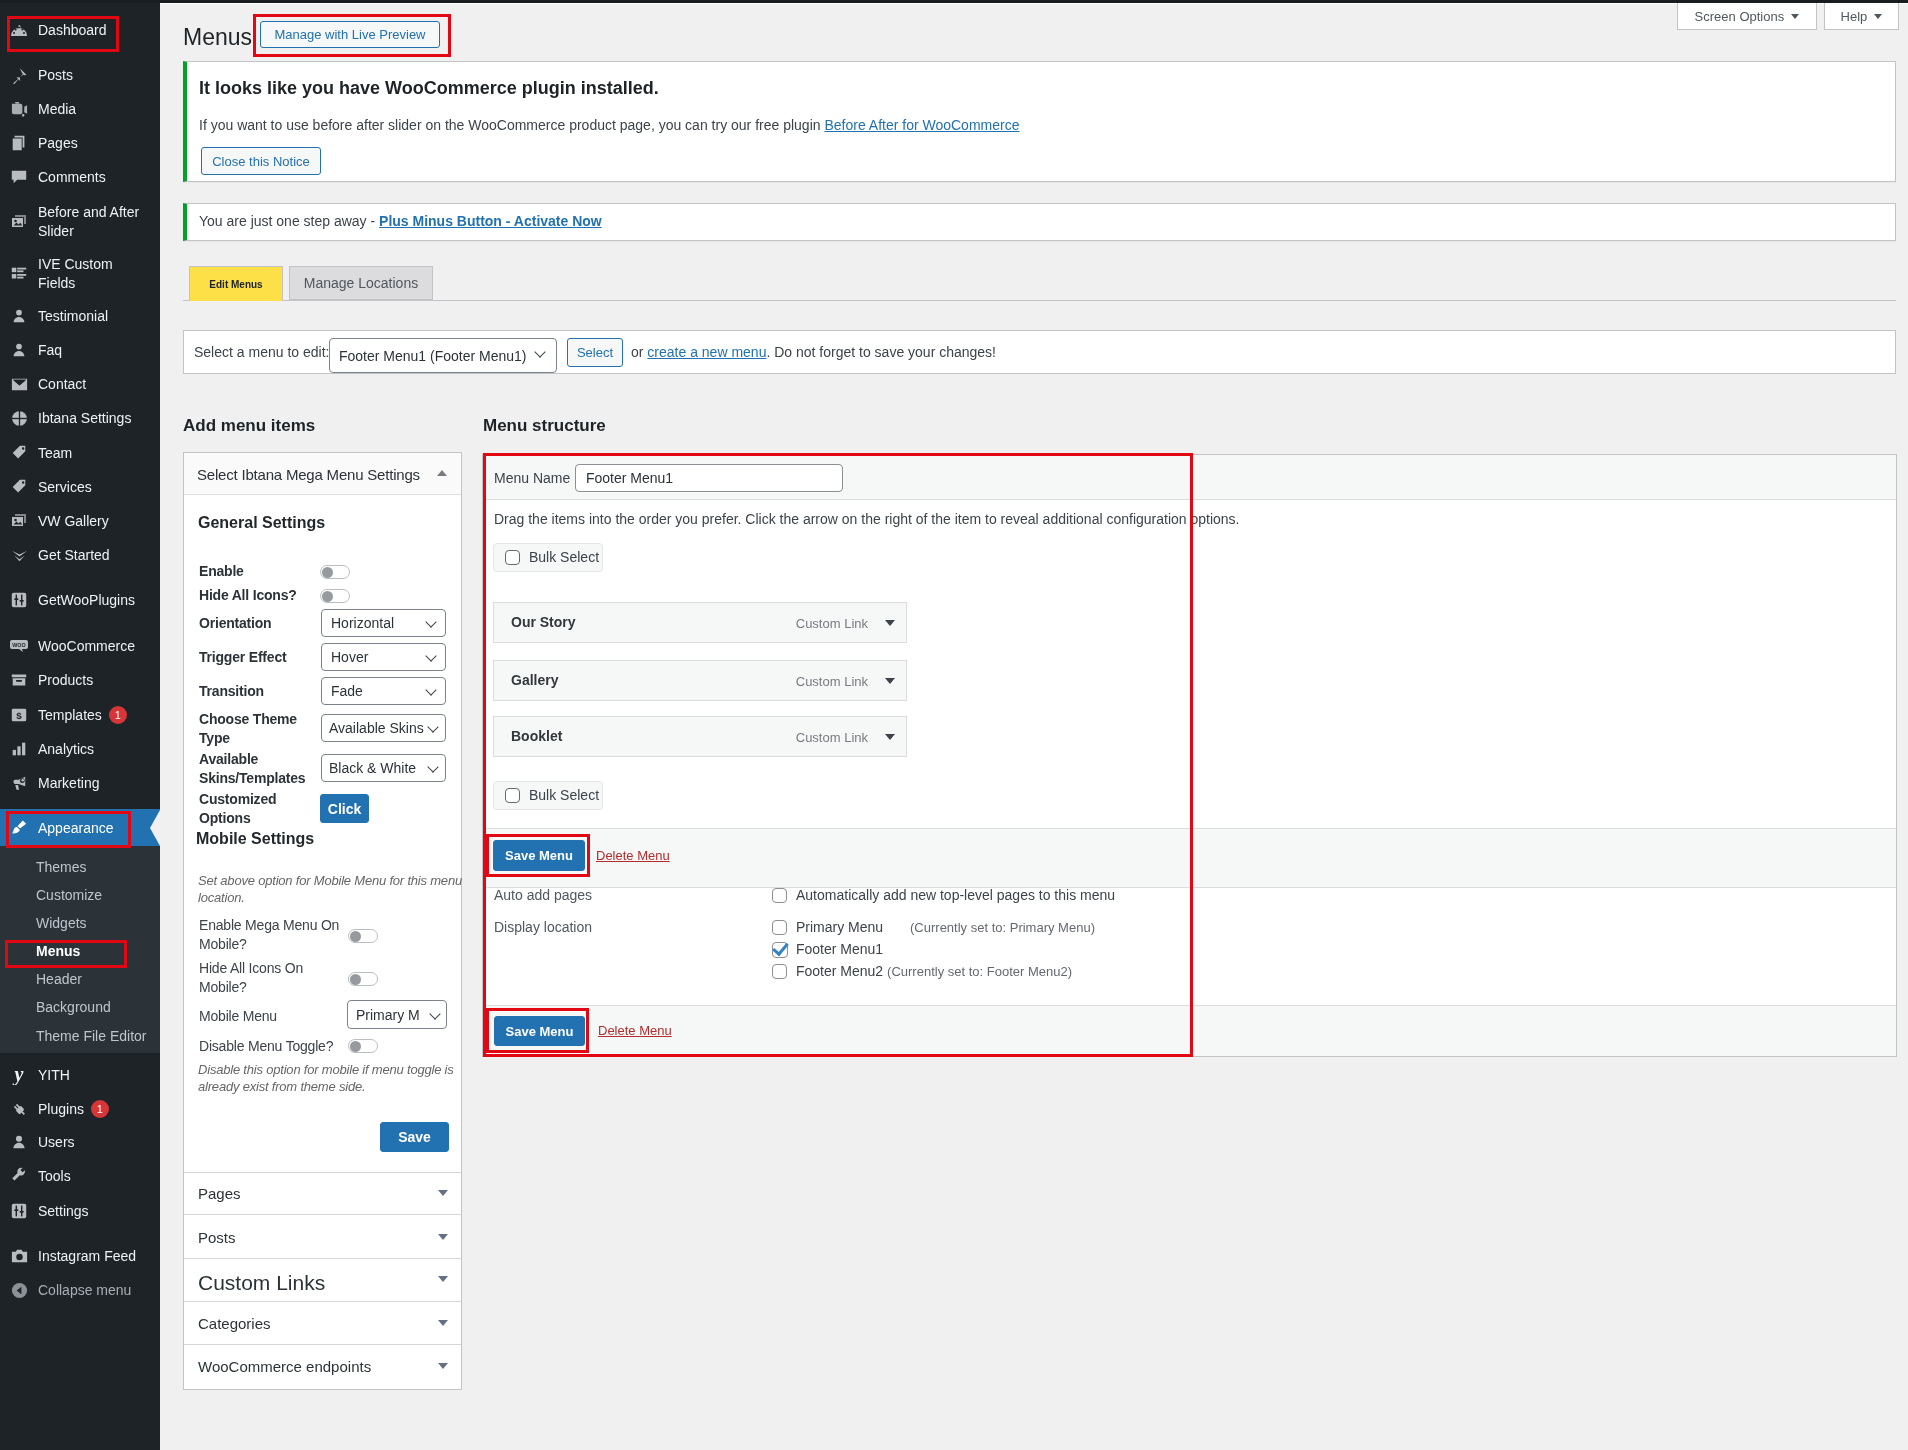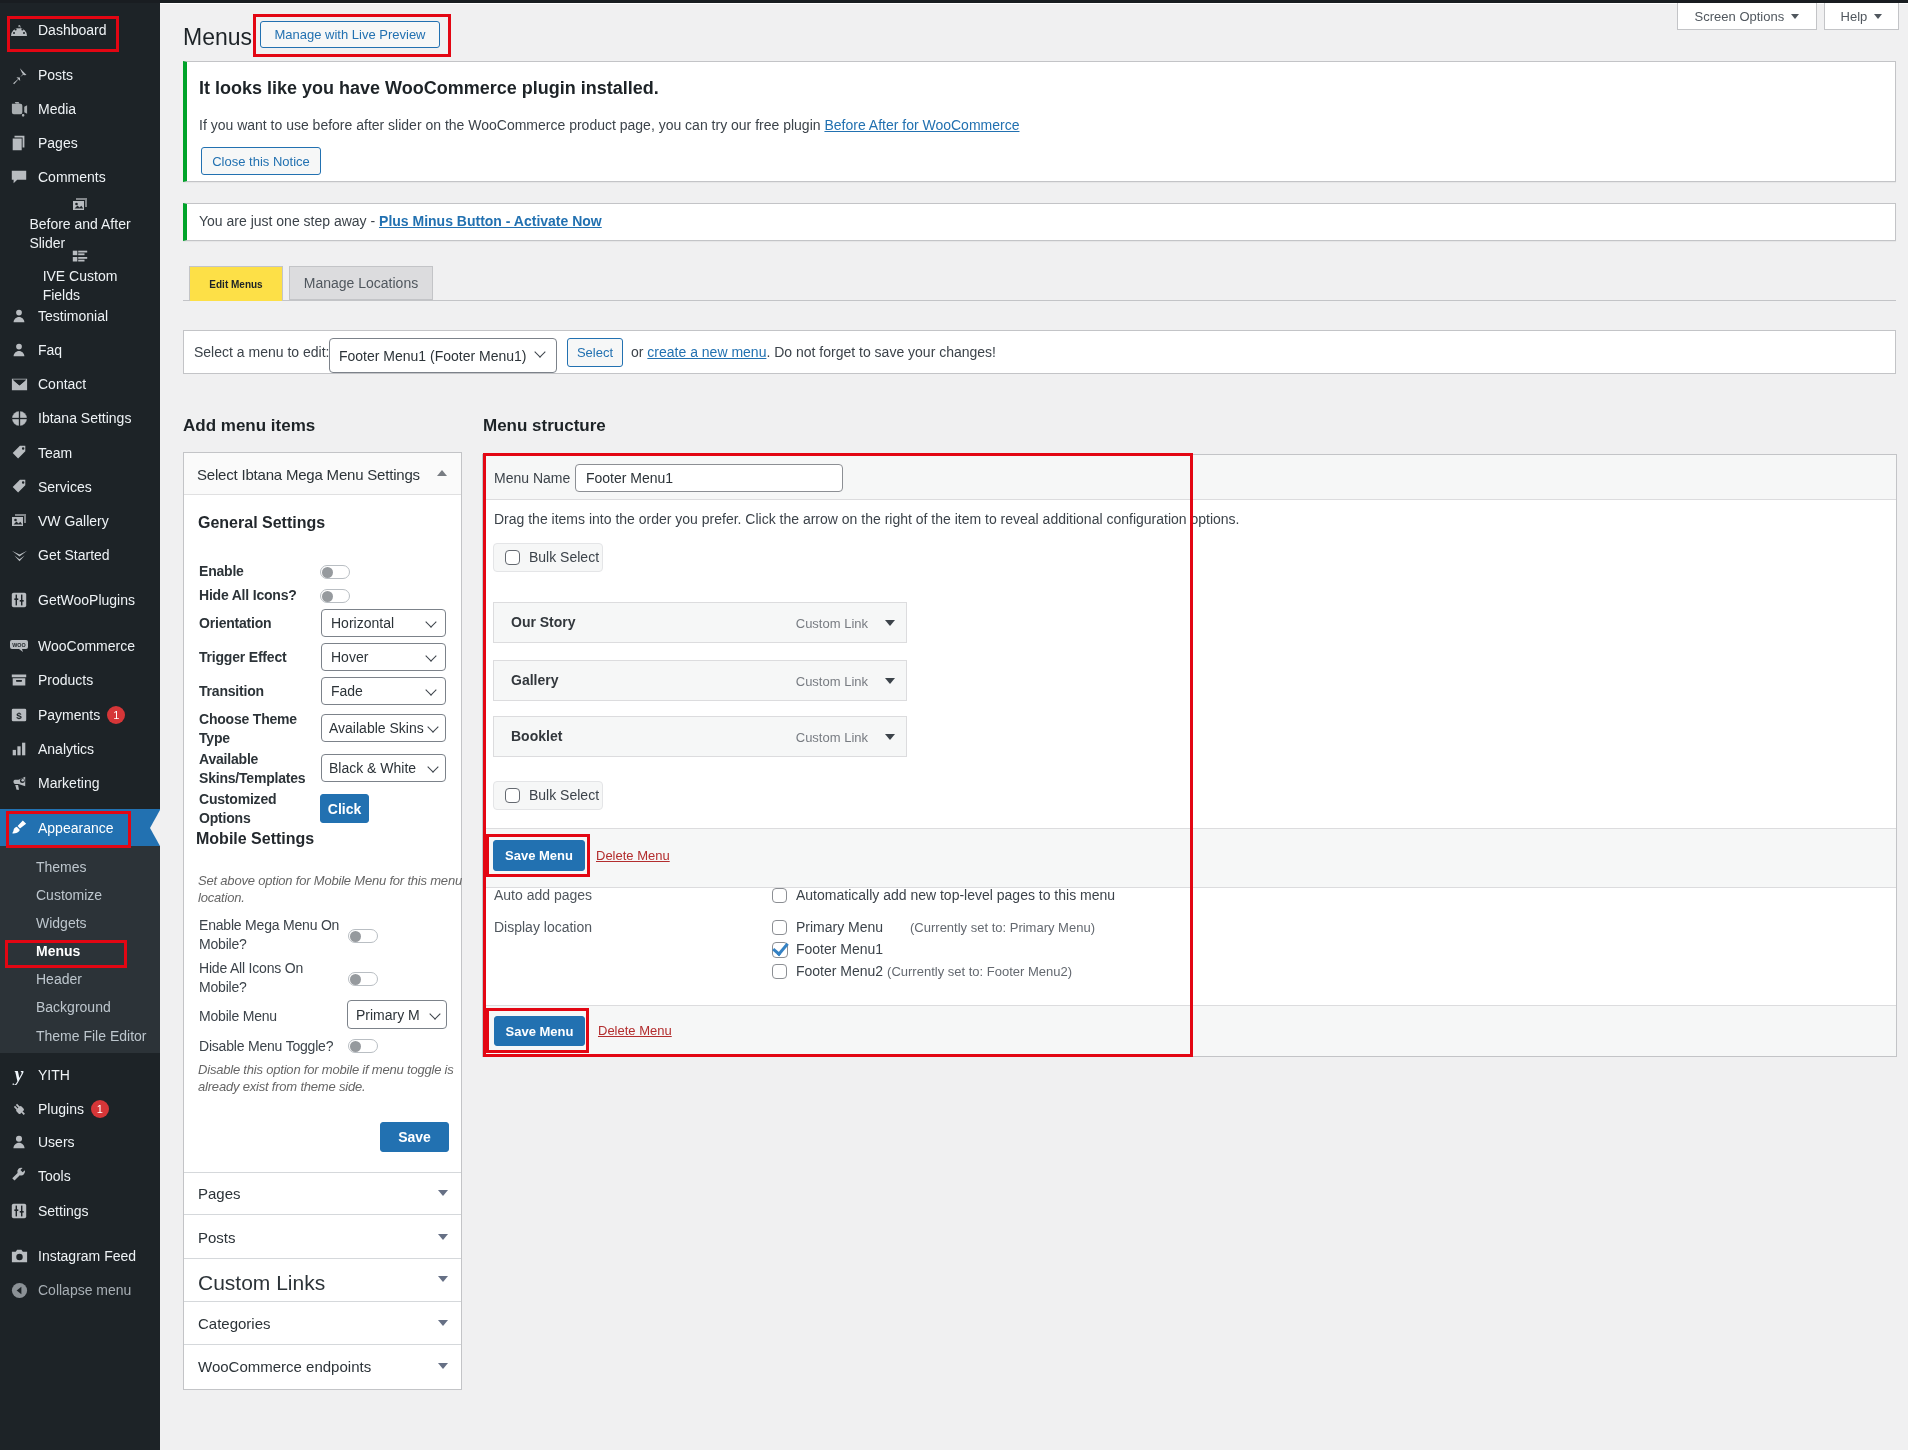--- a/index.html
+++ b/index.html
@@ -4,21 +4,21 @@
 <style>
 * { margin:0; padding:0; box-sizing:border-box; }
 html,body { width:1908px; height:1450px; }
 body { position:relative; background:#f0f0f1; font-family:"Liberation Sans", sans-serif; overflow:hidden; }
 .abs { position:absolute; }
 #topbar { position:absolute; left:0; top:0; width:1908px; height:3px; background:#191d21; }
 #sidebar { position:absolute; left:0; top:3px; width:160px; height:1447px; background:#1d2327; }
 .mi { position:absolute; left:0; width:160px; height:34px; display:flex; align-items:center; }
 .mi .ic { width:20px; height:20px; margin:0 9px 0 9px; flex:0 0 20px; display:flex; align-items:center; justify-content:center; }
 .mi .t { color:#eef2f5; font-size:14px; line-height:18px; }
-.mi2 { height:54px;flex-direction:column; }
+.mi2 { height:54px; }
 .mi2 .t { line-height:19px; }
 .badge { display:inline-block; background:#d63638; color:#fff; border-radius:10px; min-width:18px; height:18px; line-height:18px; text-align:center; font-size:11px; margin-left:7px; vertical-align:1px;}
 #appearance-row { position:absolute; left:0; top:809px; width:160px; height:37px; background:#2271b1; display:flex; align-items:center; }
 #appearance-row .t { color:#fff; font-size:14px; }
 #app-arrow { position:absolute; left:150px; top:810px; width:0; height:0; border-top:18px solid transparent; border-bottom:18px solid transparent; border-right:10px solid #f0f0f1; }
 #submenu { position:absolute; left:0; top:846px; width:160px; height:207px; background:#2c3338; }
 .smi { position:absolute; left:36px; font-size:14px; color:#bdc6cd; }
 .redrect { position:absolute; border:3px solid #e30613; }
 .wpbtn-sec { display:flex; align-items:center; justify-content:center; background:#f6f7f7; border:1px solid #2271b1; border-radius:3px; color:#2271b1; font-size:13px; }
 .wpbtn-pri { display:flex; align-items:center; justify-content:center; background:#2271b1; border:1px solid #2271b1; border-radius:3px; color:#fff; font-size:13px; font-weight:bold; }
@@ -234,21 +234,21 @@
     </span>
     <span class="t">Products</span>
   </div>
 <div class="mi" style="top:698px">
     <span class="ic">
       <svg width="18" height="18" viewBox="0 0 20 20">
         <rect x="2" y="3" width="16" height="14" rx="1.5" fill="#b8bcc0"></rect>
         <text x="10" y="14" font-size="11" font-weight="bold" fill="#1d2327" text-anchor="middle" font-family="Liberation Sans">$</text>
       </svg>
     </span>
-    <span class="t">Payments</span>
+    <span class="t">Templates</span>
     <span class="badge">1</span>
   </div>
 <div class="mi" style="top:732px">
     <span class="ic">
       <svg width="18" height="18" viewBox="0 0 20 20">
         <g fill="#b8bcc0">
           <rect x="3" y="11" width="3.6" height="6"></rect>
           <rect x="8.2" y="7" width="3.6" height="10"></rect>
           <rect x="13.4" y="3" width="3.6" height="14"></rect>
         </g>

